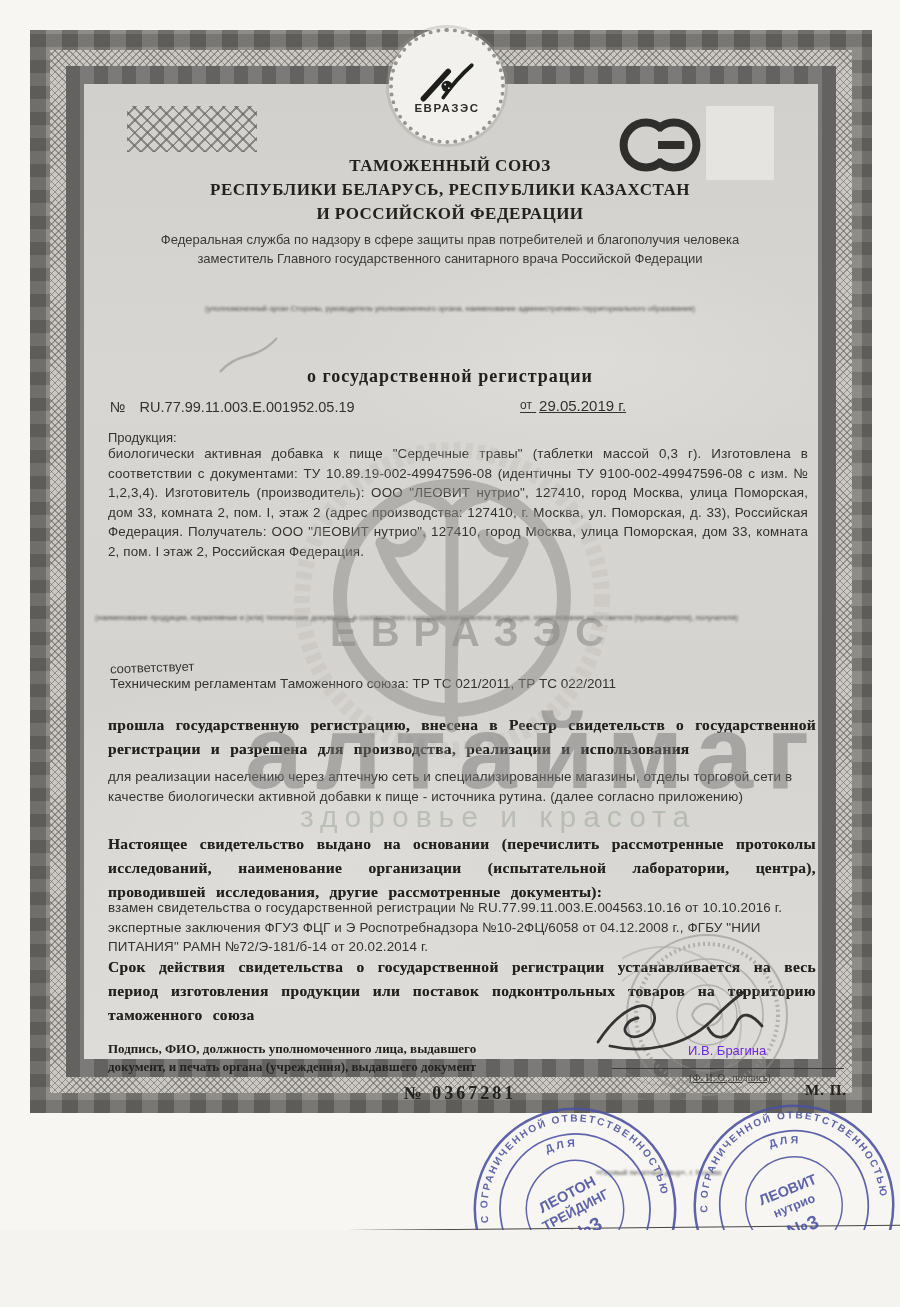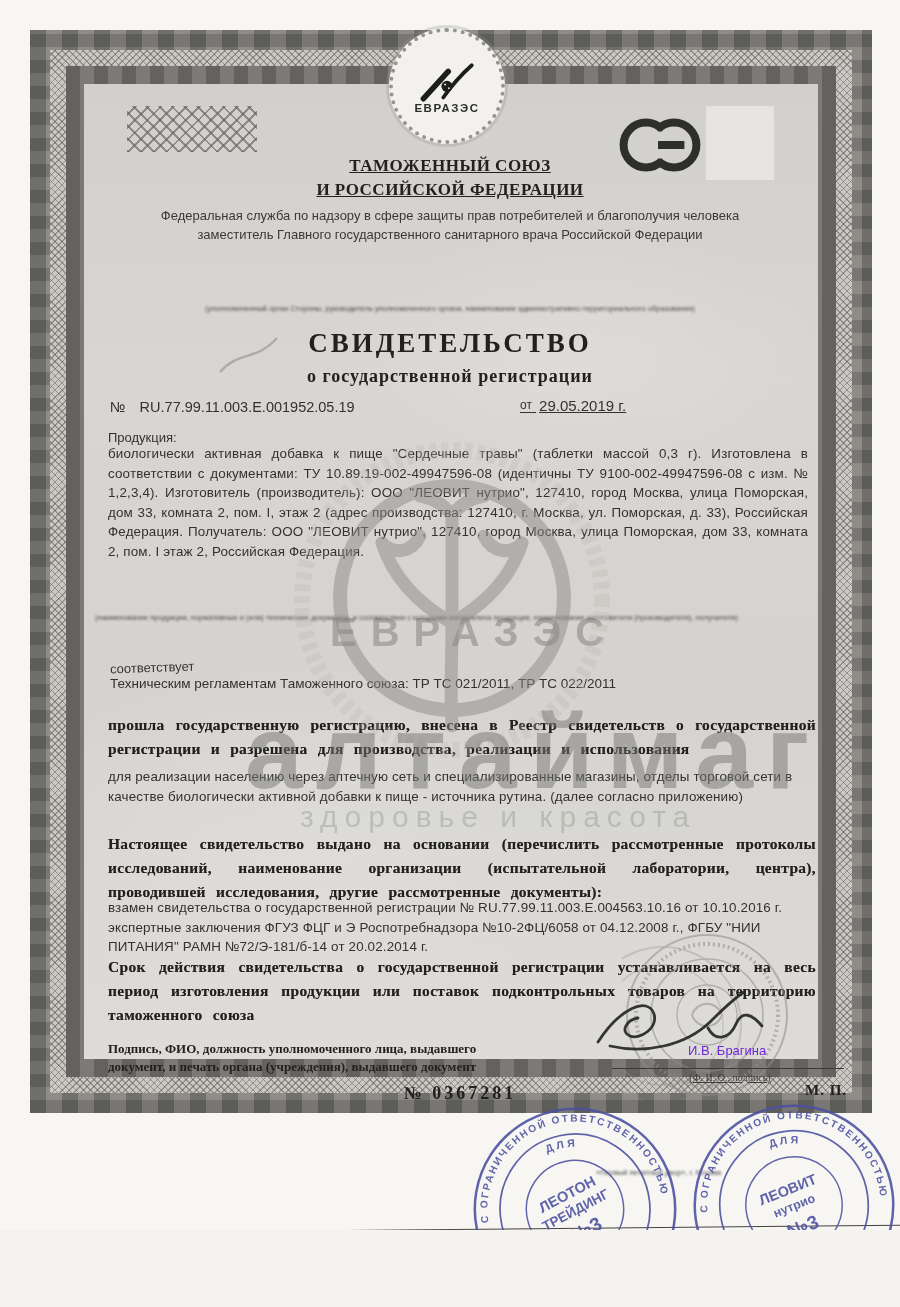--- a/index.html
+++ b/index.html
@@ -25,21 +25,21 @@
       #747270;
     filter:blur(.4px);}
   .paper{left:84px;top:84px;right:82px;bottom:171px;
     background:
       radial-gradient(ellipse 420px 220px at 68% 28%, rgba(255,255,255,.16), transparent 60%),
       radial-gradient(ellipse 520px 320px at 30% 78%, rgba(255,255,255,.14), transparent 60%),
       linear-gradient(180deg,#d2d0cc,#d8d6d2 30%,#d5d3cf 62%,#dedcd8);}
   
   .serifB{font-family:"Liberation Serif",serif;font-weight:700;color:#22211f;}
   .sans{font-family:"Liberation Sans",sans-serif;color:#333230;}
-  .hdr1{font-size:17px;letter-spacing:.5px;text-decoration:underline;}
+  .hdr1{font-size:17px;letter-spacing:.5px;}
   .hdr2{font-size:13px;color:#3a3937;}
   .center{text-align:center;}
   .just{text-align:justify;}
   .legend{font-size:7.5px;color:#4e4e4c;filter:blur(.95px);white-space:nowrap;overflow:hidden;}
   .bigpar{font-size:15.5px;line-height:24px;letter-spacing:.3px;word-spacing:6px;
           text-shadow:0 0 .4px rgba(0,0,0,.45);}
   .sanspar{font-size:13.4px;line-height:19.5px;letter-spacing:.15px;}
   
   .wm-evrazes-text{font-weight:700;font-size:40px;letter-spacing:14px;
      color:rgba(158,156,152,.8);z-index:1;}
@@ -85,32 +85,32 @@
   </div>
 
   <svg class="abs" style="left:610px;top:112px;width:96px;height:66px;z-index:2" viewBox="0 0 120 80">
     <path d="M 64.8 20.2 A 28 28 0 1 0 64.8 59.8" stroke="#2e2e2c" stroke-width="10" fill="none"></path>
     <path d="M 60.2 20.2 A 28 28 0 1 1 60.2 59.8" stroke="#2e2e2c" stroke-width="10" fill="none"></path>
     <path d="M 60 40 L 93 40" stroke="#2e2e2c" stroke-width="10" fill="none"></path>
   </svg>
 
   <div class="abs center z3" style="left:100px;top:156px;width:700px;">
     <div class="serifB hdr1">ТАМОЖЕННЫЙ СОЮЗ</div>
+    <div class="serifB hdr1" style="margin-top:4px">РЕСПУБЛИКИ БЕЛАРУСЬ, РЕСПУБЛИКИ КАЗАХСТАН</div>
     <div class="serifB hdr1" style="margin-top:4px">И РОССИЙСКОЙ ФЕДЕРАЦИИ</div>
     <div class="sans hdr2" style="margin-top:8px">Федеральная служба по надзору в сфере защиты прав потребителей и благополучия человека</div>
     <div class="sans hdr2" style="margin-top:4px">заместитель Главного государственного санитарного врача Российской Федерации</div>
   </div>
 
   <div class="abs legend center z3" style="left:130px;top:304px;width:640px;">(уполномоченный орган Стороны, руководитель уполномоченного органа, наименование административно-территориального образования)</div>
 
   <svg class="abs z3" style="left:215px;top:332px;width:70px;height:45px;opacity:.55" viewBox="0 0 70 45">
     <path d="M5 40 C25 18 40 30 62 6" stroke="#8a8a88" stroke-width="2.4" fill="none"></path>
   </svg>
 
-  <div class="abs center serifB z3" style="left:100px;top:328px;width:700px;font-size:27px;letter-spacing:3px;">СВИДЕТЕЛЬСТВО</div>
   <div class="abs center serifB z3" style="left:100px;top:366px;width:700px;font-size:18px;letter-spacing:1px;">о государственной регистрации</div>
 
   <div class="abs sans z3" style="left:110px;top:399px;font-size:14.5px;">
     <span>№</span>
     <span style="margin-left:10px">RU.77.99.11.003.Е.001952.05.19</span>
   </div>
   <div class="abs sans z3" style="left:520px;top:397px;font-size:15px;text-decoration:underline;">
     <span style="font-size:12px;vertical-align:2px">от</span>
     <span style="margin-left:3px">29.05.2019 г.</span>
   </div>

